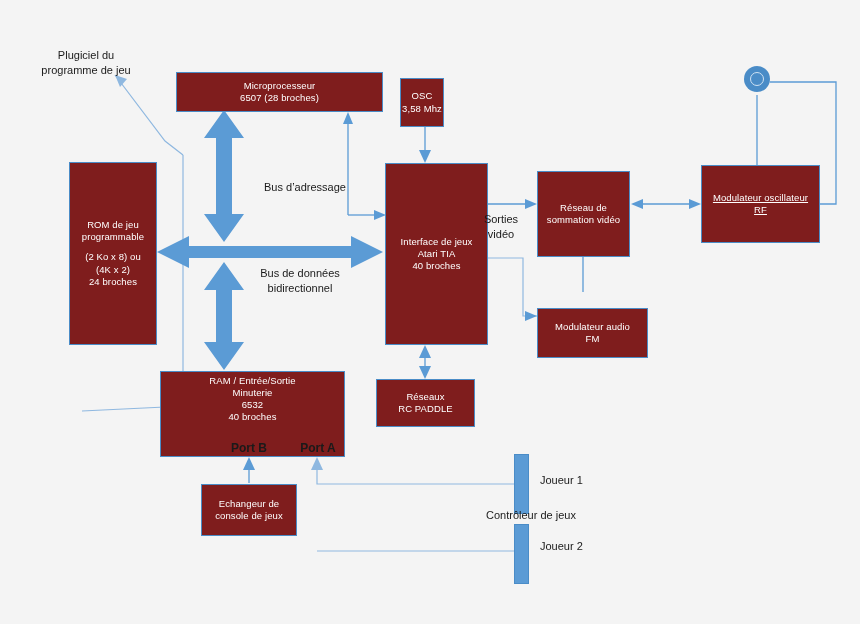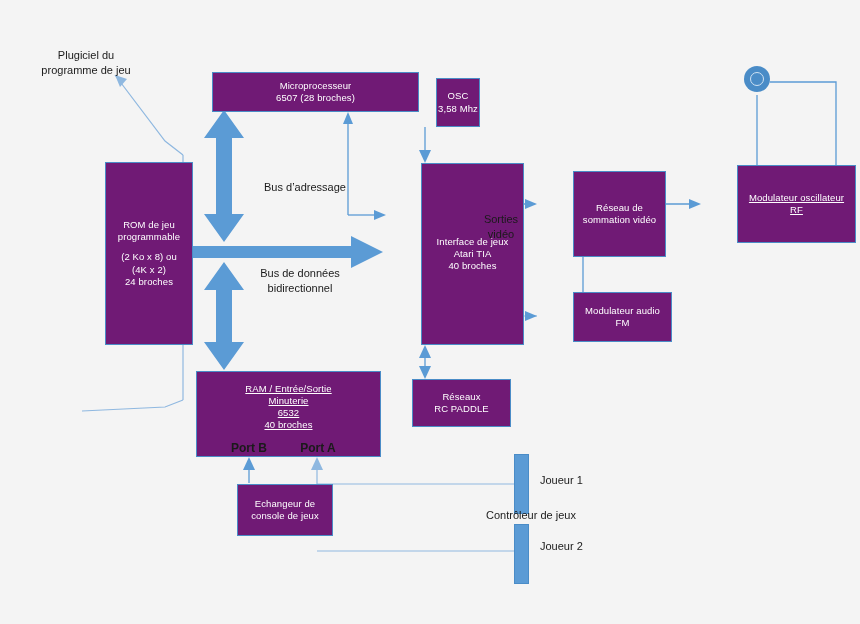--- a/index.html
+++ b/index.html
@@ -8,33 +8,32 @@
     font-family:"Liberation Sans", sans-serif;
   }
   #canvas{
     position:relative;
     width:860px;height:624px;
     background:#f4f4f4;
     overflow:hidden;
   }
   .box{
     position:absolute;
-    background:#701a75;
+    background:#7f1d1d;
     color:#ffffff;
     display:flex;
     align-items:center;
     justify-content:center;
     text-align:center;
     line-height:1.28;
     box-sizing:border-box;
     font-size:9.5px;
     letter-spacing:.1px;
     padding:2px;
     box-shadow:0 0 0 1px #4a8cc7 inset;
-    margin-left:36px;
   }
   .box .lines{width:100%;}
   .box .ln{display:block;}
   .box .gap{display:block;height:8px;}
   .label{
     position:absolute;
     color:#1a1a1a;
     font-size:11px;
     line-height:1.35;
     text-align:center;
@@ -181,35 +180,35 @@
     </span>
   </div>
 
   <div class="box" style="left:537px;top:171px;width:93px;height:86px;text-align:center;">
     <span class="lines">
       <span class="ln">Réseau de</span>
       <span class="ln">sommation vidéo</span>
     </span>
   </div>
 
-  <div class="box" style="left:537px;top:292px;width:99px;height:50px;">
+  <div class="box" style="left:537px;top:308px;width:111px;height:50px;">
     <span class="lines">
       <span class="ln">Modulateur audio</span>
       <span class="ln">FM</span>
     </span>
   </div>
 
   <div class="box" style="left:701px;top:165px;width:119px;height:78px;text-decoration:underline;">
     <span class="lines">
       <span class="ln">Modulateur oscillateur</span>
       <span class="ln">RF</span>
     </span>
   </div>
 
-  <div class="box" style="left:160px;top:371px;width:185px;height:86px;align-items:flex-start;padding-top:12px;text-decoration:underline;">
+  <div class="box" style="left:160px;top:371px;width:185px;height:86px;align-items:flex-start;padding-top:4px;">
     <span class="lines">
       <span class="ln">RAM / Entrée/Sortie</span>
       <span class="ln">Minuterie</span>
       <span class="ln">6532</span>
       <span class="ln">40 broches</span>
     </span>
   </div>
 
   <div class="box" style="left:376px;top:379px;width:99px;height:48px;">
     <span class="lines">

